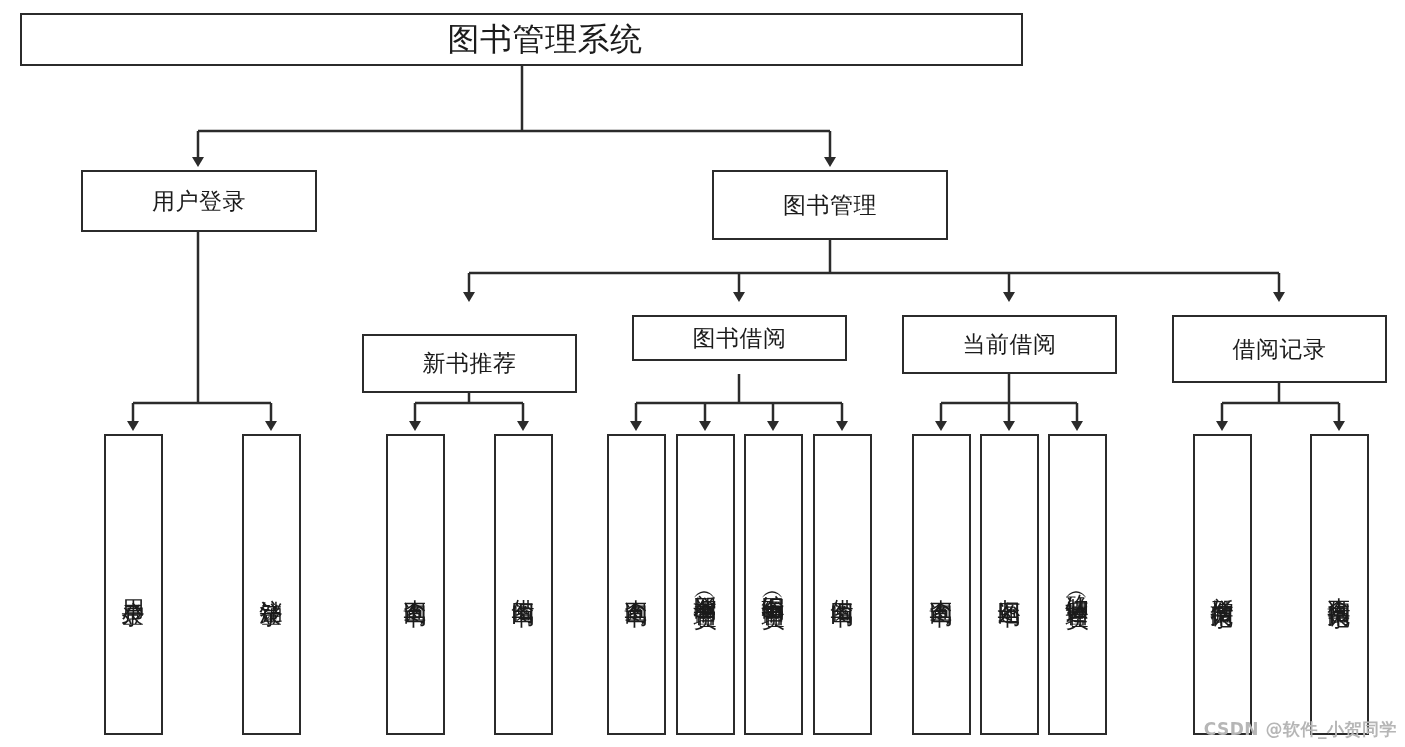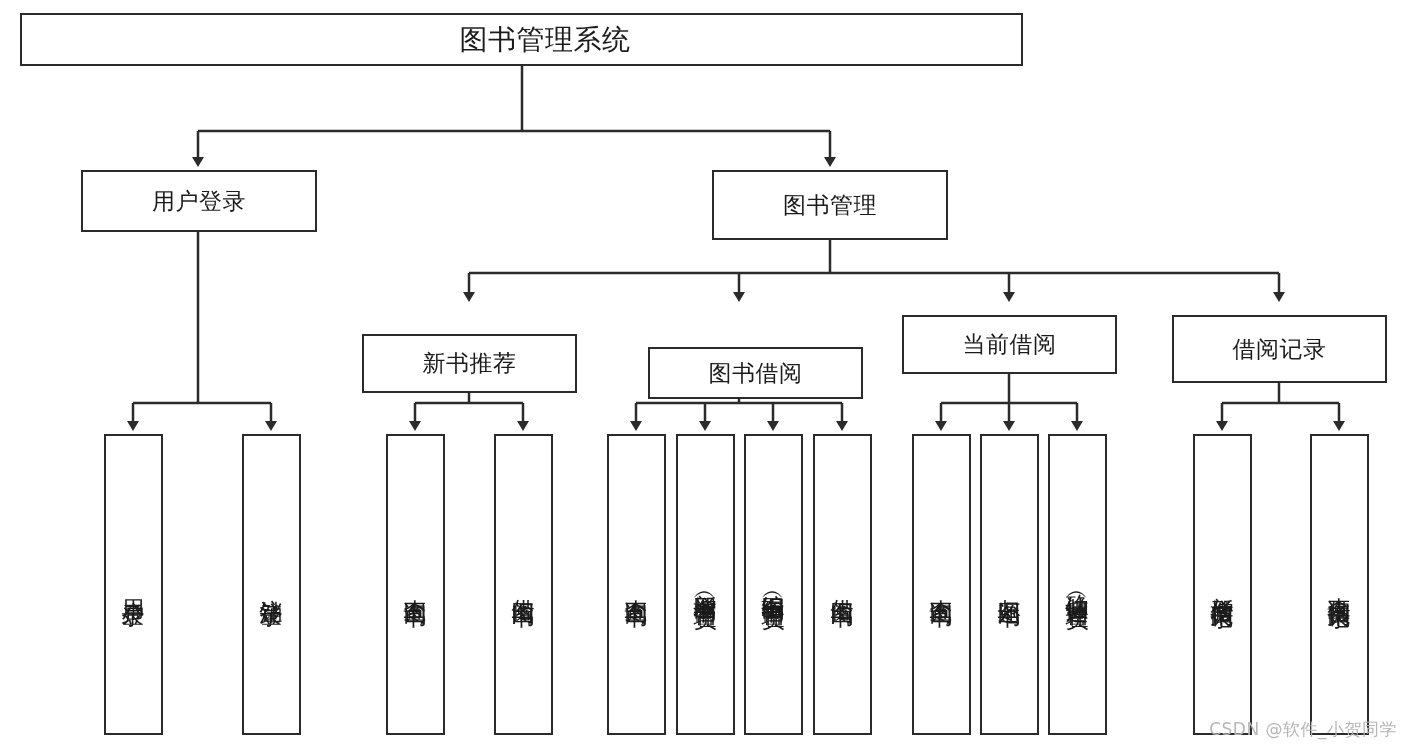--- a/index.html
+++ b/index.html
@@ -41,32 +41,33 @@
   .node-v {
     writing-mode: vertical-rl;
     text-orientation: upright;
     font-size: 23px;
     letter-spacing: 2px;
     line-height: 1.05;
     padding: 4px 0;
     white-space: nowrap;
   }
   .root {
-    font-size: 28px;
+    font-size: 32px;
     padding-left: 47px;
   }
   #watermark {
     position: absolute;
     right: 8px;
     bottom: 6px;
     font-size: 17px;
     color: #b6b6b6;
     letter-spacing: 0.5px;
     white-space: nowrap;
     pointer-events: none;
+    font-weight: bold;
   }
 </style>
 </head>
 <body>
 
 <div id="canvas">
 
   <svg id="wires" viewBox="0 0 1405 747" xmlns="http://www.w3.org/2000/svg">
     <defs>
       <marker id="arrow" markerWidth="10" markerHeight="12" refX="1" refY="6" orient="auto" markerUnits="userSpaceOnUse">
@@ -125,21 +126,21 @@
   <div class="node node-h" style="left:81px; top:170px; width:236px; height:62px;">
     <span>用户登录</span>
   </div>
   <div class="node node-h" style="left:712px; top:170px; width:236px; height:70px;">
     <span>图书管理</span>
   </div>
 
   <div class="node node-h" style="left:362px; top:334px; width:215px; height:59px;">
     <span>新书推荐</span>
   </div>
-  <div class="node node-h" style="left:648px; top:315px; width:215px; height:52px;margin-top:32px;">
+  <div class="node node-h" style="left:632px; top:315px; width:215px; height:46px;">
     <span>图书借阅</span>
   </div>
   <div class="node node-h" style="left:902px; top:315px; width:215px; height:59px;font-family:Liberation Serif, serif;">
     <span>当前借阅</span>
   </div>
   <div class="node node-h" style="left:1172px; top:315px; width:215px; height:68px;">
     <span>借阅记录</span>
   </div>
 
   <div class="node node-v" style="left:104px; top:434px; width:59px; height:301px;">

